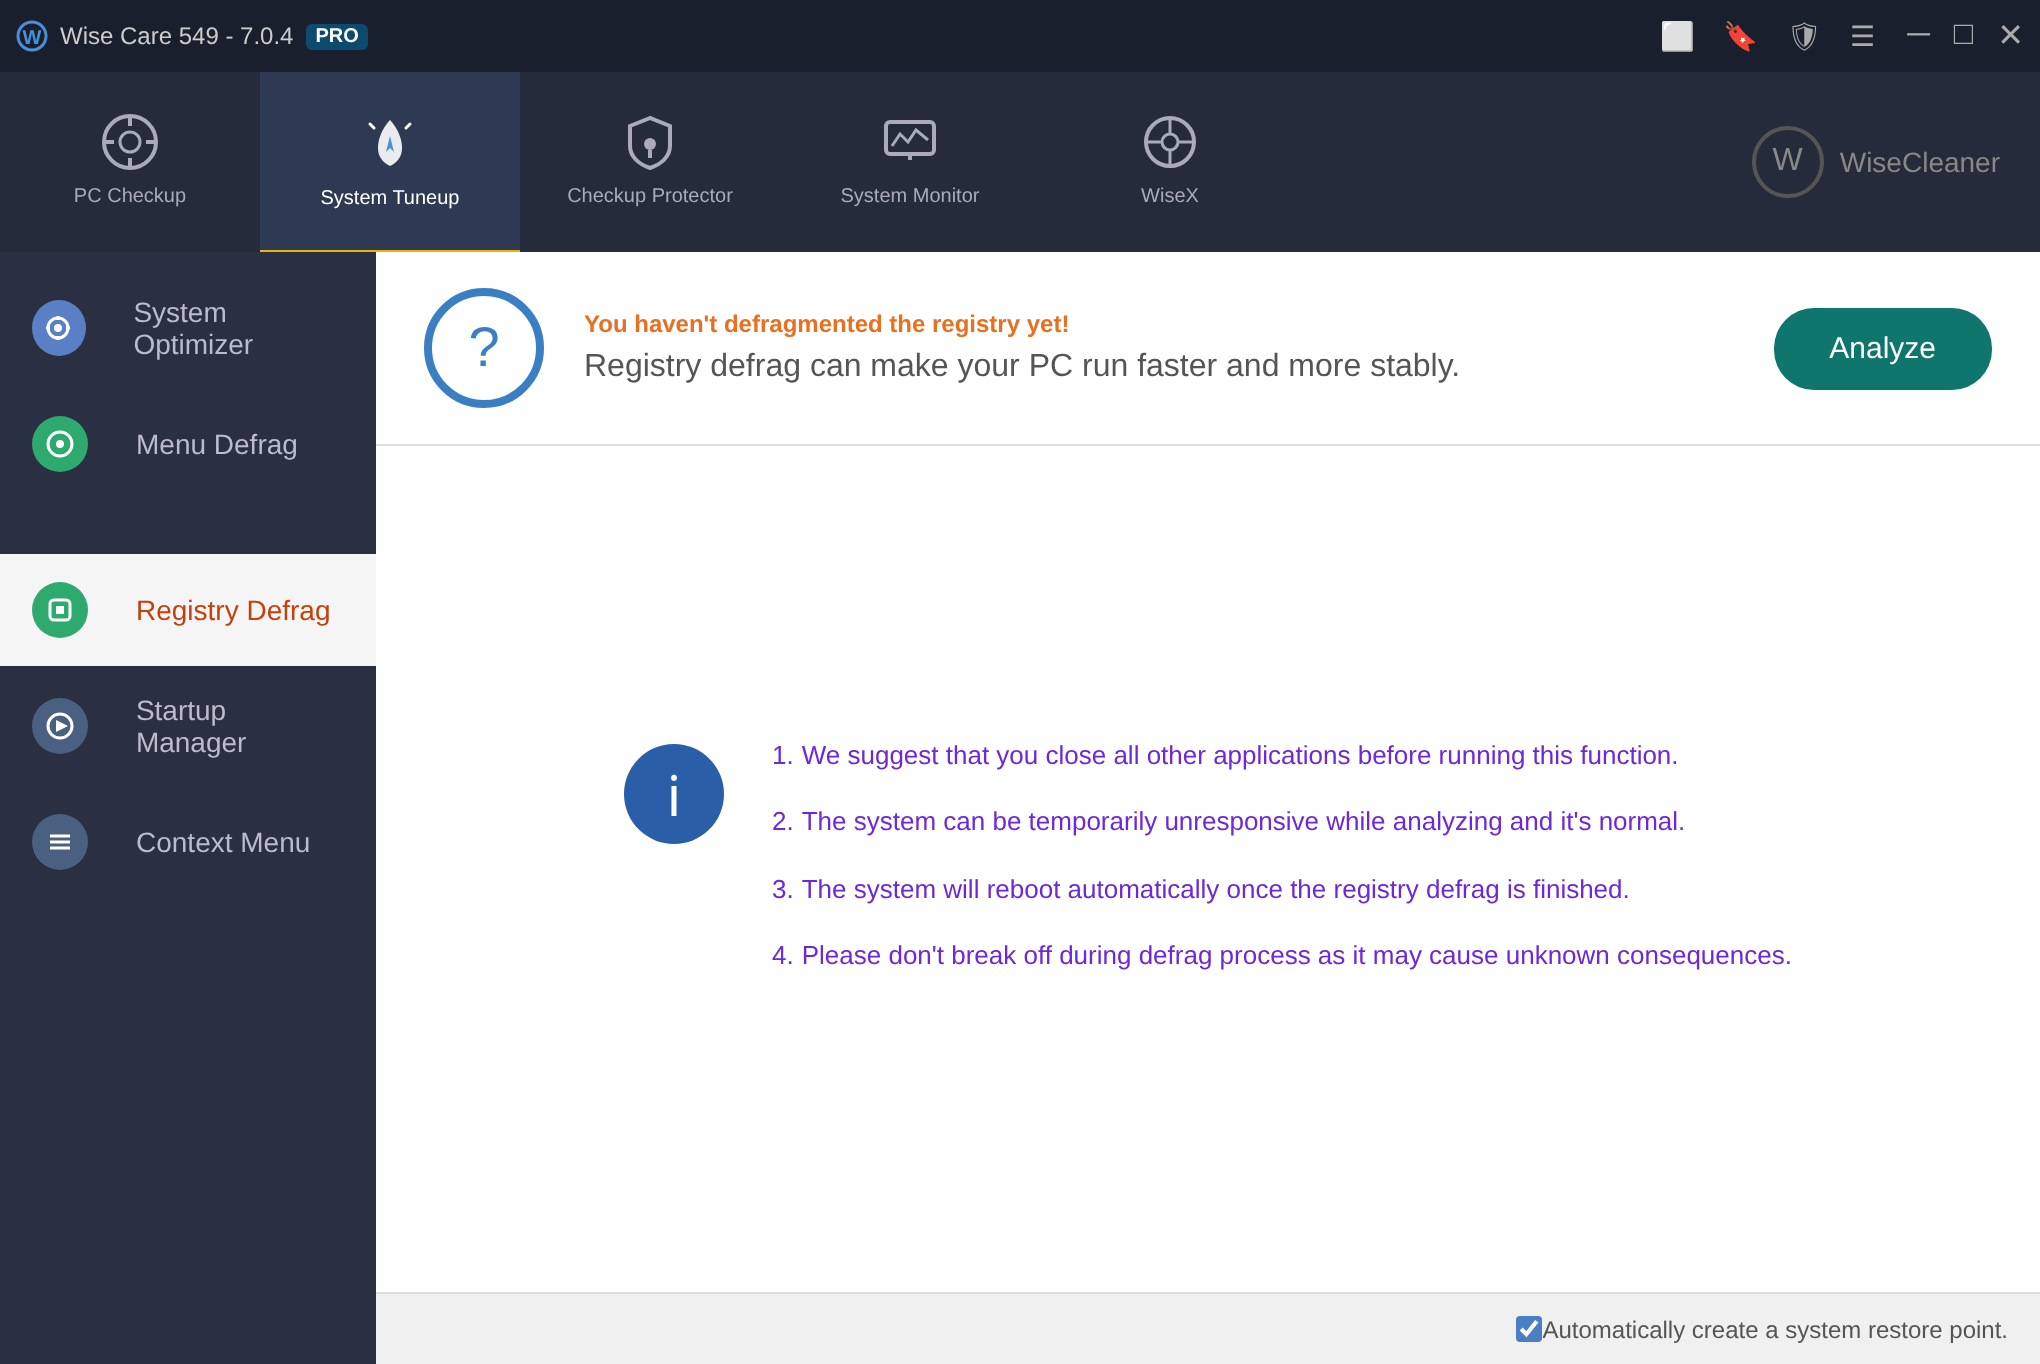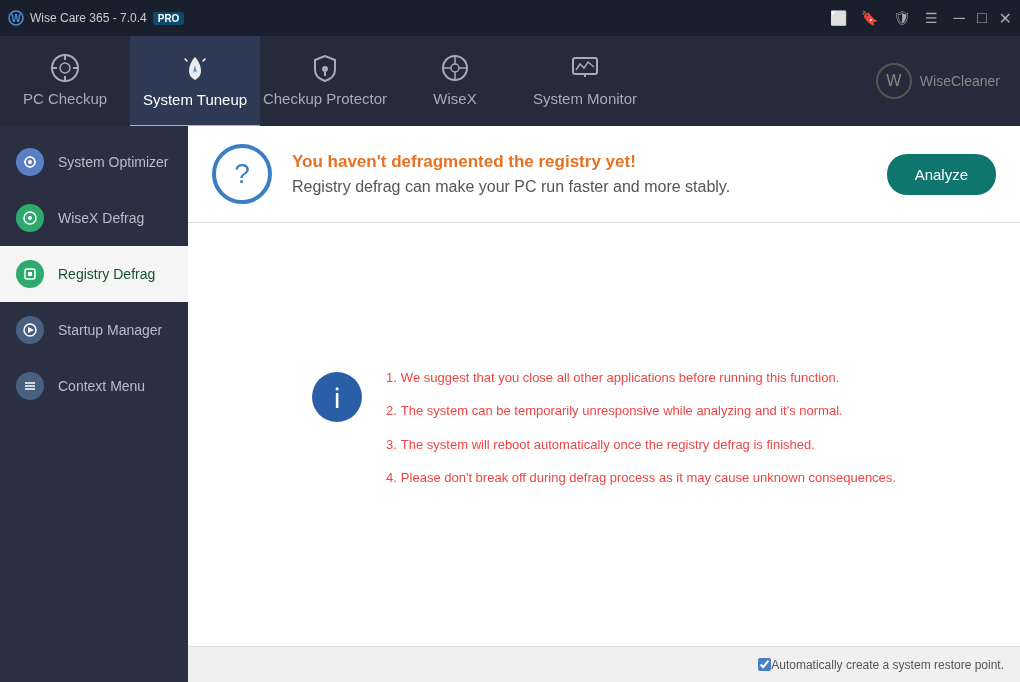--- a/index.html
+++ b/index.html
@@ -39,21 +39,21 @@
     }
     .nav-tab {
       display: flex;
       flex-direction: column;
       align-items: center;
       justify-content: center;
       width: 130px;
       gap: 6px;
       cursor: pointer;
       color: #aab;
-      font-size: 15px;
+      font-size: 10px;
       border-bottom: 3px solid transparent;
       transition: background 0.2s;
     }
     .nav-tab.active {
       background: #2e3a54;
       color: white;
       border-bottom: 1px solid #eab308;
     }
     .wisecleaner-logo {
       margin-left: auto;
@@ -79,27 +79,27 @@
     .sidebar {
       width: 188px;
       background: #2a3042;
       display: flex;
       flex-direction: column;
       padding-top: 8px;
     }
     .sidebar-item {
       display: flex;
       align-items: center;
-      gap: 14px;
+      gap: 24px;
       padding: 14px 16px;
       color: #bbc;
       font-size: 14px;
       cursor: pointer;
     }
-    .sidebar-item.active { background: #f5f5f5; color: #14532d; }
+    .sidebar-item.active { background: #f5f5f5; color: #c2410c; margin-top: 27px; }
     .sidebar-icon {
       width: 28px; height: 28px;
       border-radius: 50%;
       display: flex; align-items: center; justify-content: center;
       font-size: 14px;
     }
     .icon-optimizer { background: #5a7fc4; color: white; }
     .icon-disk { background: #2eaa6e; color: white; }
     .icon-registry { background: #2eaa6e; color: white; }
     .icon-startup { background: #4a6080; color: white; }
@@ -125,21 +125,21 @@
     .info-circle {
       width: 60px; height: 60px;
       border: 4px solid #3a7fc4;
       border-radius: 50%;
       display: flex; align-items: center; justify-content: center;
       font-size: 28px;
       color: #3a7fc4;
       flex-shrink: 0;
     }
     .info-text { flex: 1; }
-    .info-title { color: #e87020; font-size: 17px; font-weight: bold; margin-bottom: 6px; }
+    .info-title { color: #e87020; font-size: 12px; font-weight: bold; margin-bottom: 6px; }
     .info-desc { color: #555; font-size: 16px; }
     .analyze-btn {
       background: #0f766e;
       color: white;
       border: none;
       border-radius: 20px;
       padding: 12px 28px;
       font-size: 15px;
       cursor: pointer;
       font-weight: 400;
@@ -165,21 +165,21 @@
       background: #2a5fa8;
       border-radius: 50%;
       display: flex; align-items: center; justify-content: center;
       font-size: 28px;
       color: white;
       flex-shrink: 0;
       margin-top: 4px;
     }
     .tips-list { list-style: none; }
     .tips-list li {
-      color: #ef4444;
+      color: #6d28d9;
       font-size: 13px;
       margin-bottom: 14px;
       line-height: 1.5;
     }
     .tips-list li span.num { margin-right: 4px; }
 
     
     .footer {
       height: 36px;
       background: #f0f0f0;
@@ -200,21 +200,21 @@
   </style>
 </head>
 <body>
 
 <div class="titlebar">
   <div class="titlebar-left">
     <svg class="titlebar-logo" viewBox="0 0 16 16">
       <circle cx="8" cy="8" r="7" fill="none" stroke="#4a90d9" stroke-width="1.5"></circle>
       <text x="8" y="12" text-anchor="middle" font-size="10" fill="#4a90d9" font-weight="bold">W</text>
     </svg>
-    <span class="titlebar-title">Wise Care 365 - 7.0.4</span>
+    <span class="titlebar-title">Wise Care 549 - 7.0.4</span>
     <span class="titlebar-badge">PRO</span>
   </div>
   <div class="titlebar-controls">
     <div style="display:flex;gap:14px;align-items:center;">
       <span class="titlebar-icon">⬜</span>
       <span class="titlebar-icon">🔖</span>
       <span class="titlebar-icon">🛡</span>
       <span class="titlebar-icon">☰</span>
     </div>
     <div class="titlebar-wincontrols">
@@ -254,40 +254,40 @@
     <svg class="nav-svg" viewBox="0 0 32 32">
       <path d="M16 4 L6 8 L6 18 C6 23 10 27 16 29 C22 27 26 23 26 18 L26 8 Z" fill="none" stroke="#aab" stroke-width="2"></path>
       <circle cx="16" cy="17" r="3" fill="#aab"></circle>
       <line x1="16" y1="20" x2="16" y2="24" stroke="#aab" stroke-width="2"></line>
     </svg>
     <span>Checkup Protector</span>
   </div>
 
   <div class="nav-tab">
     <svg class="nav-svg" viewBox="0 0 32 32">
+      <rect x="4" y="6" width="24" height="16" rx="2" fill="none" stroke="#aab" stroke-width="2"></rect>
+      <path d="M7 18 L11 12 L15 16 L19 10 L25 15" fill="none" stroke="#aab" stroke-width="1.5"></path>
+      <line x1="12" y1="22" x2="20" y2="22" stroke="#aab" stroke-width="2"></line>
+      <line x1="16" y1="22" x2="16" y2="25" stroke="#aab" stroke-width="2"></line>
+    </svg>
+    <span>System Monitor</span>
+  </div>
+
+  <div class="nav-tab">
+    <svg class="nav-svg" viewBox="0 0 32 32">
       <circle cx="16" cy="16" r="12" fill="none" stroke="#aab" stroke-width="2"></circle>
       <circle cx="16" cy="16" r="4" fill="none" stroke="#aab" stroke-width="1.5"></circle>
       <line x1="16" y1="4" x2="16" y2="12" stroke="#aab" stroke-width="1.5"></line>
       <line x1="16" y1="20" x2="16" y2="28" stroke="#aab" stroke-width="1.5"></line>
       <line x1="4" y1="16" x2="12" y2="16" stroke="#aab" stroke-width="1.5"></line>
       <line x1="20" y1="16" x2="28" y2="16" stroke="#aab" stroke-width="1.5"></line>
     </svg>
     <span>WiseX</span>
   </div>
 
-  <div class="nav-tab">
-    <svg class="nav-svg" viewBox="0 0 32 32">
-      <rect x="4" y="6" width="24" height="16" rx="2" fill="none" stroke="#aab" stroke-width="2"></rect>
-      <path d="M7 18 L11 12 L15 16 L19 10 L25 15" fill="none" stroke="#aab" stroke-width="1.5"></path>
-      <line x1="12" y1="22" x2="20" y2="22" stroke="#aab" stroke-width="2"></line>
-      <line x1="16" y1="22" x2="16" y2="25" stroke="#aab" stroke-width="2"></line>
-    </svg>
-    <span>System Monitor</span>
-  </div>
-
   <div class="wisecleaner-logo">
     <div class="wisecleaner-circle">W</div>
     <span>WiseCleaner</span>
   </div>
 </div>
 
 <div class="main">
 
   <div class="sidebar">
 
@@ -305,21 +305,21 @@
       <span>System Optimizer</span>
     </div>
 
     <div class="sidebar-item">
       <div class="sidebar-icon icon-disk">
         <svg width="16" height="16" viewBox="0 0 16 16">
           <circle cx="8" cy="8" r="6" fill="none" stroke="white" stroke-width="1.5"></circle>
           <circle cx="8" cy="8" r="2" fill="white"></circle>
         </svg>
       </div>
-      <span>WiseX Defrag</span>
+      <span>Menu Defrag</span>
     </div>
 
     <div class="sidebar-item active">
       <div class="sidebar-icon icon-registry">
         <svg width="16" height="16" viewBox="0 0 16 16">
           <rect x="3" y="3" width="10" height="10" rx="2" fill="none" stroke="white" stroke-width="1.5"></rect>
           <rect x="6" y="6" width="4" height="4" fill="white"></rect>
         </svg>
       </div>
       <span>Registry Defrag</span>

